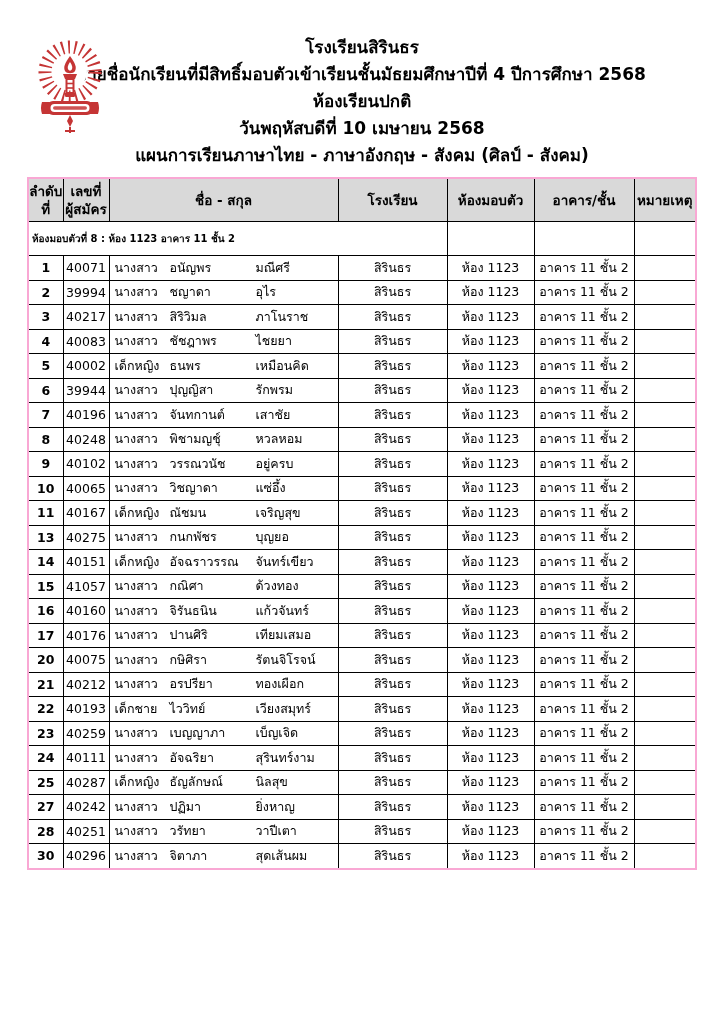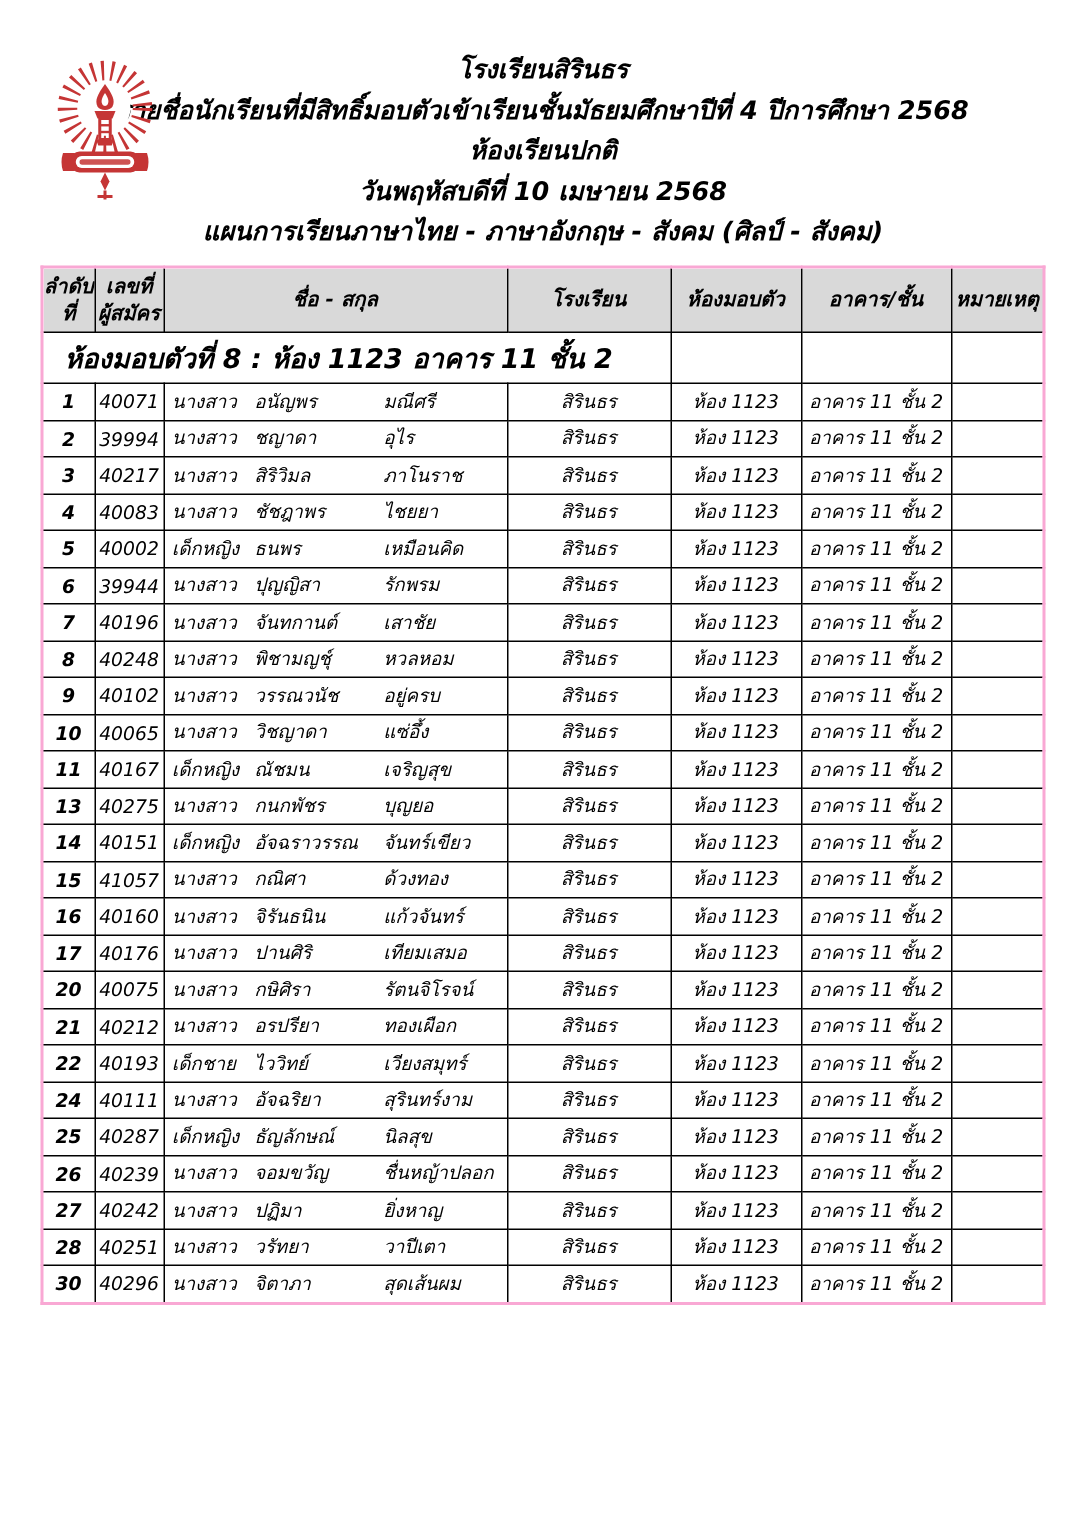--- a/index.html
+++ b/index.html
@@ -3,21 +3,21 @@
 <meta charset="utf-8">
 <style>
   html,body { margin:0; padding:0; }
   body {
     width:724px; height:1024px;
     background:#ffffff;
     color:#000;
     font-family:"DejaVu Sans","Liberation Sans",sans-serif;
     -webkit-font-smoothing:antialiased;
   }
-  .page { position:relative; width:724px; height:1024px; overflow:hidden;font-style:italic; }
+  .page { position:relative; width:724px; height:1024px; overflow:hidden; }
 
   
   .doc-header { position:relative; padding-top:34px; height:136px; }
   .logo { position:absolute; left:30px; top:36px; width:80px; height:102px; }
   .titles { text-align:center; font-weight:bold; }
   .title-line { font-size:17px; line-height:27px; white-space:nowrap; }
 
   
   table.roster {
     border-collapse:collapse;
@@ -37,23 +37,23 @@
     font-size:13.5px;
     height:42px;
     line-height:1.35;
     white-space:pre-line;
     text-align:center;
     vertical-align:middle;
   }
   tr.section-row td {
     height:33px;
     font-weight:bold;
-    font-size:18px;
+    font-size:10px;
     text-align:left;
-    padding-left:14px;
+    padding-left:3px;
     vertical-align:middle;
     white-space:nowrap;
   }
   tbody.data-rows td {
     height:23.5px;
     font-size:12.5px;
     text-align:center;
     vertical-align:middle;
     white-space:nowrap;
   }
@@ -358,20 +358,31 @@
     <td class="c-app">40193</td>
     <td class="c-name">
       <span class="prefix">เด็กชาย</span><span class="fname">ไววิทย์</span><span class="lname">เวียงสมุทร์</span>
     </td>
     <td class="c-school">สิรินธร</td>
     <td class="c-room">ห้อง 1123</td>
     <td class="c-bldg">อาคาร 11 ชั้น 2</td>
     <td class="c-note"></td>
   </tr>
 
+  <tr>
+    <td class="c-no">23</td>
+    <td class="c-app">40259</td>
+    <td class="c-name">
+      <span class="prefix">นางสาว</span><span class="fname">เบญญาภา</span><span class="lname">เบ็ญเจิด</span>
+    </td>
+    <td class="c-school">สิรินธร</td>
+    <td class="c-room">ห้อง 1123</td>
+    <td class="c-bldg">อาคาร 11 ชั้น 2</td>
+    <td class="c-note"></td>
+  </tr>
 
   <tr>
     <td class="c-no">24</td>
     <td class="c-app">40111</td>
     <td class="c-name">
       <span class="prefix">นางสาว</span><span class="fname">อัจฉริยา</span><span class="lname">สุรินทร์งาม</span>
     </td>
     <td class="c-school">สิรินธร</td>
     <td class="c-room">ห้อง 1123</td>
     <td class="c-bldg">อาคาร 11 ชั้น 2</td>
@@ -383,31 +394,20 @@
     <td class="c-app">40287</td>
     <td class="c-name">
       <span class="prefix">เด็กหญิง</span><span class="fname">ธัญลักษณ์</span><span class="lname">นิลสุข</span>
     </td>
     <td class="c-school">สิรินธร</td>
     <td class="c-room">ห้อง 1123</td>
     <td class="c-bldg">อาคาร 11 ชั้น 2</td>
     <td class="c-note"></td>
   </tr>
 
-  <tr>
-    <td class="c-no">26</td>
-    <td class="c-app">40239</td>
-    <td class="c-name">
-      <span class="prefix">นางสาว</span><span class="fname">จอมขวัญ</span><span class="lname">ชื่นหญ้าปลอก</span>
-    </td>
-    <td class="c-school">สิรินธร</td>
-    <td class="c-room">ห้อง 1123</td>
-    <td class="c-bldg">อาคาร 11 ชั้น 2</td>
-    <td class="c-note"></td>
-  </tr>
 
   <tr>
     <td class="c-no">27</td>
     <td class="c-app">40242</td>
     <td class="c-name">
       <span class="prefix">นางสาว</span><span class="fname">ปฏิมา</span><span class="lname">ยิ่งหาญ</span>
     </td>
     <td class="c-school">สิรินธร</td>
     <td class="c-room">ห้อง 1123</td>
     <td class="c-bldg">อาคาร 11 ชั้น 2</td>

